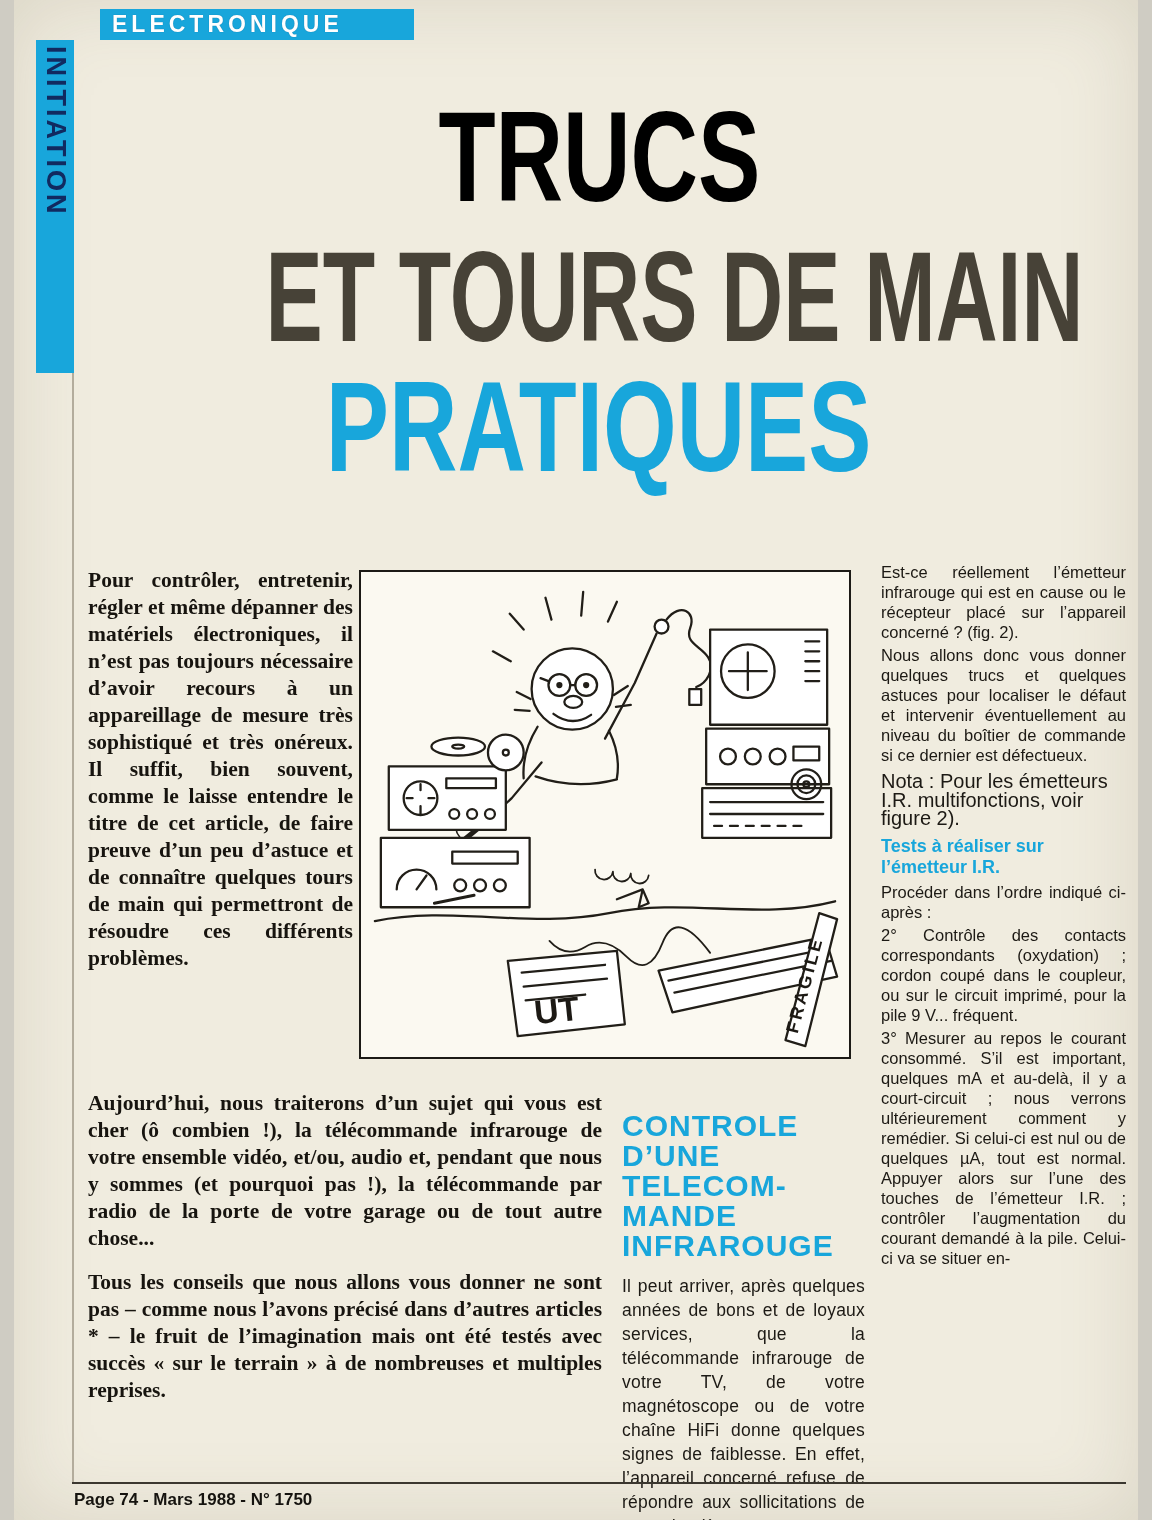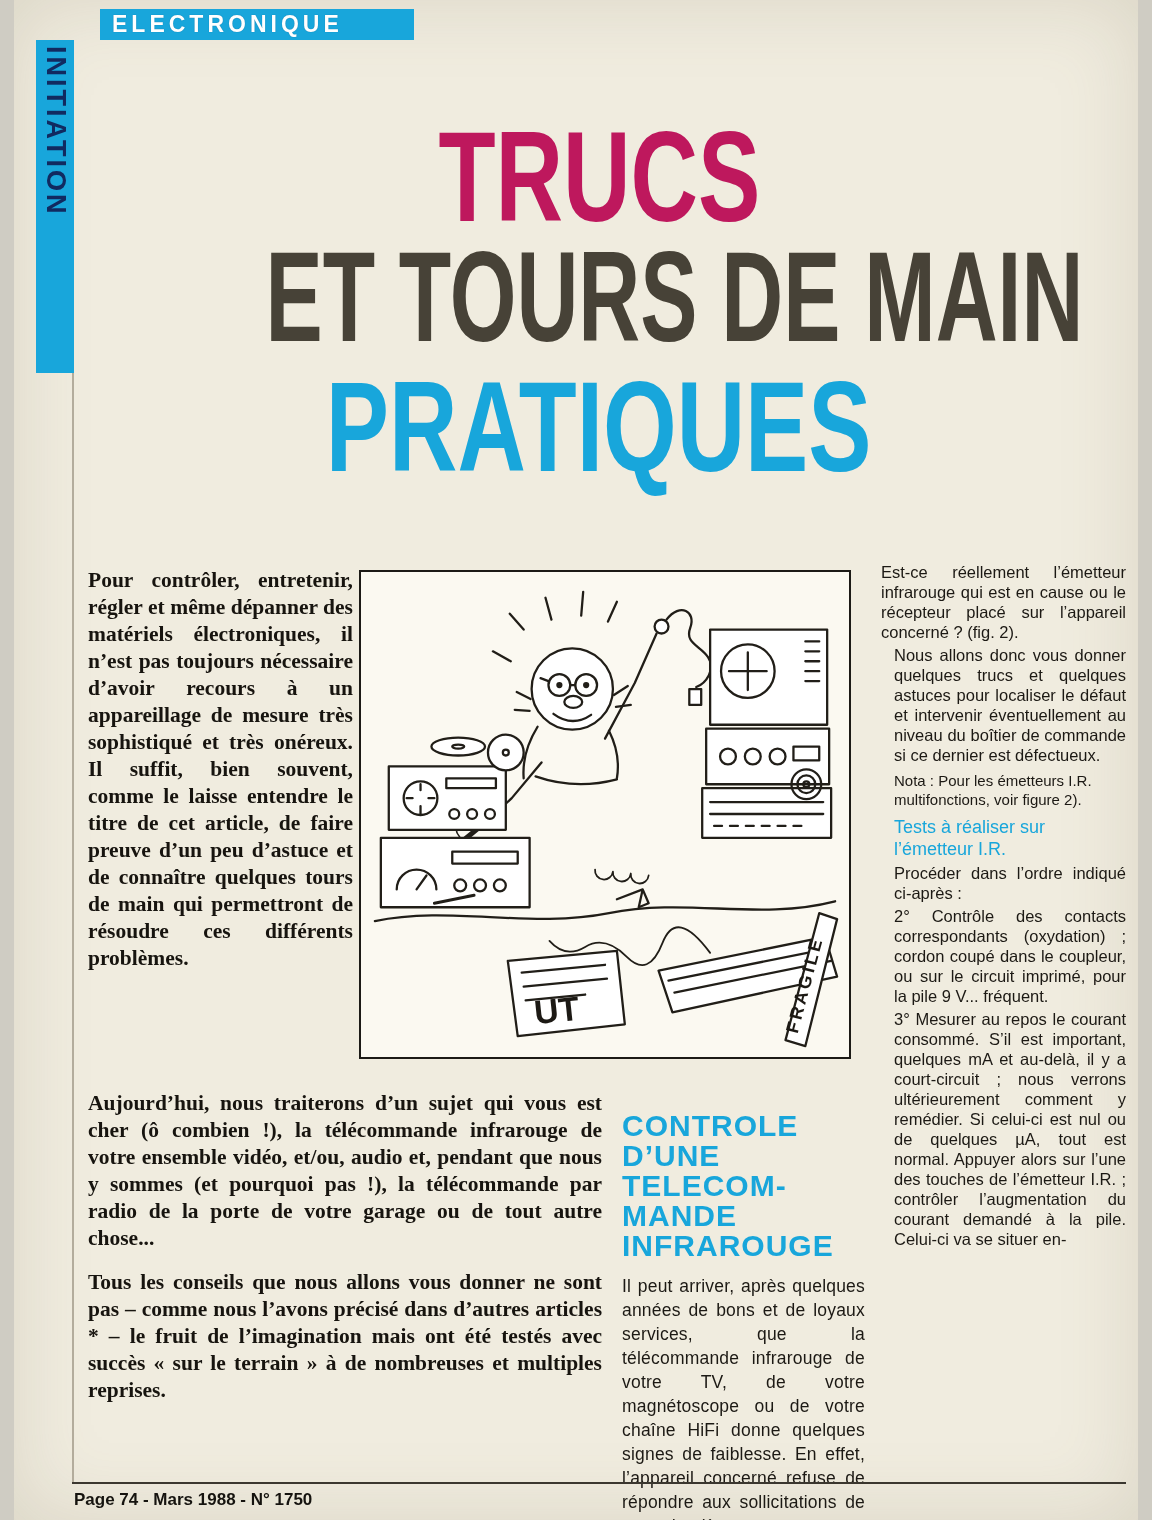--- a/index.html
+++ b/index.html
@@ -34,21 +34,21 @@
     position:absolute; left:58px; top:373px; width:2px; height:1109px;
     background:#b3ac9c;
   }
 
   
   .title-line {
     position:absolute; left:50px; width:1070px; text-align:center;
     font-weight:bold; line-height:130px; white-space:nowrap;
   }
   .title-line span { display:inline-block; font-size:128px; transform-origin:50% 50%; }
-  #title-1 { top:112px; color:#be185d; }
+  #title-1 { top:92px; color:#000000; }
   #title-2 { top:232px; color:#474237; }
   #title-3 { top:362px; color:#18a6db; }
   #title-1 span { transform:scaleX(.73); }
   #title-2 span { transform:scaleX(.67); }
   #title-3 span { transform:scaleX(.74); }
 
   
   .boldserif {
     font-family:"Liberation Serif","DejaVu Serif",serif; font-weight:bold;
     font-size:21.5px; line-height:27px; text-align:justify; color:#17140f;
@@ -74,24 +74,24 @@
     margin-top:13px; font-size:17.5px; line-height:24px; text-align:justify;
     letter-spacing:.2px;
   }
 
   
   #right {
     position:absolute; left:867px; top:562px; width:245px;
     font-size:16.5px; line-height:20px;
   }
   #right p { text-align:justify; }
-  #right p + p { margin-top:3px;margin-left:13px; }
-  #right .nota { font-size:15px; line-height:18.5px; margin-top:7px; text-align:left; }
+  #right p + p { margin-top:3px; }
+  #right .nota { font-size:20px; line-height:18.5px; margin-top:7px; text-align:left; }
   #right .subhead {
-    color:#18a6db; font-weight:normal; font-size:18px; line-height:21.5px;
+    color:#18a6db; font-weight:bold; font-size:18px; line-height:21.5px;
     margin-top:8px; text-align:left;
   }
   #right .footnote { margin-top:16px; font-size:16px; text-align:left; }
   #right .footnote i { font-style:italic; }
   #right .footnote sup { font-size:11px; vertical-align:super; }
 
   
   #footer-rule {
     position:absolute; left:58px; top:1482px; width:1054px; height:2px;
     background:#3b372f;

